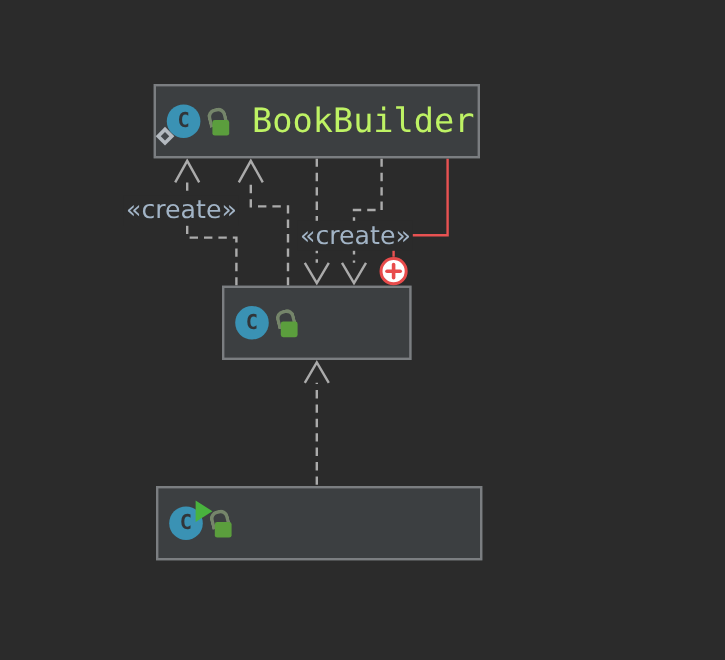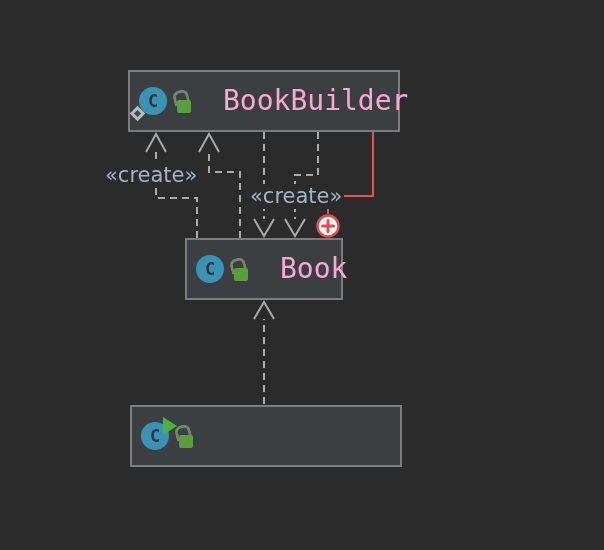--- a/index.html
+++ b/index.html
@@ -40,22 +40,22 @@
   .lock .shackle{
     position:absolute;left:1px;top:1px;width:10px;height:12px;
     border:3px solid #75856a;border-bottom:none;
     border-radius:7px 7px 0 0;transform:rotate(-14deg);
   }
   .lock .body{
     position:absolute;right:0;bottom:0;width:14px;height:13px;
     background:#5b9e3d;border-radius:2px;
   }
   .title{
-    margin-left:32px;font-family:"DejaVu Sans Mono",monospace;
-    font-size:28px;line-height:1;color:#f9a8d4;white-space:nowrap;
+    margin-left:19px;font-family:"DejaVu Sans Mono",monospace;
+    font-size:28px;line-height:1;color:#bef264;white-space:nowrap;
   }
   .edge-label{
     position:absolute;z-index:3;background:#2b2b2b;color:#a2b4c6;
     font-size:21px;line-height:1.1;padding:1px 2px;white-space:nowrap;
   }
   .label-create-1{left:103px;top:163px;}
   .label-create-2{left:248px;top:184px;}
   .badge{position:absolute;left:315px;top:213px;width:26px;height:26px;z-index:4;}
 </style>
 </head>
@@ -106,21 +106,20 @@
   </div>
 
   <div class="node node-book">
     <span class="cicon">
       <span class="letter">C</span>
     </span>
     <span class="lock">
       <span class="shackle"></span>
         <span class="body"></span>
     </span>
-    <span class="title">Book</span>
   </div>
 
   <div class="node node-buildertest">
     <span class="cicon">
       <span class="letter">C</span>
       <span class="play"></span>
     </span>
     <span class="lock">
       <span class="shackle"></span>
         <span class="body"></span>

